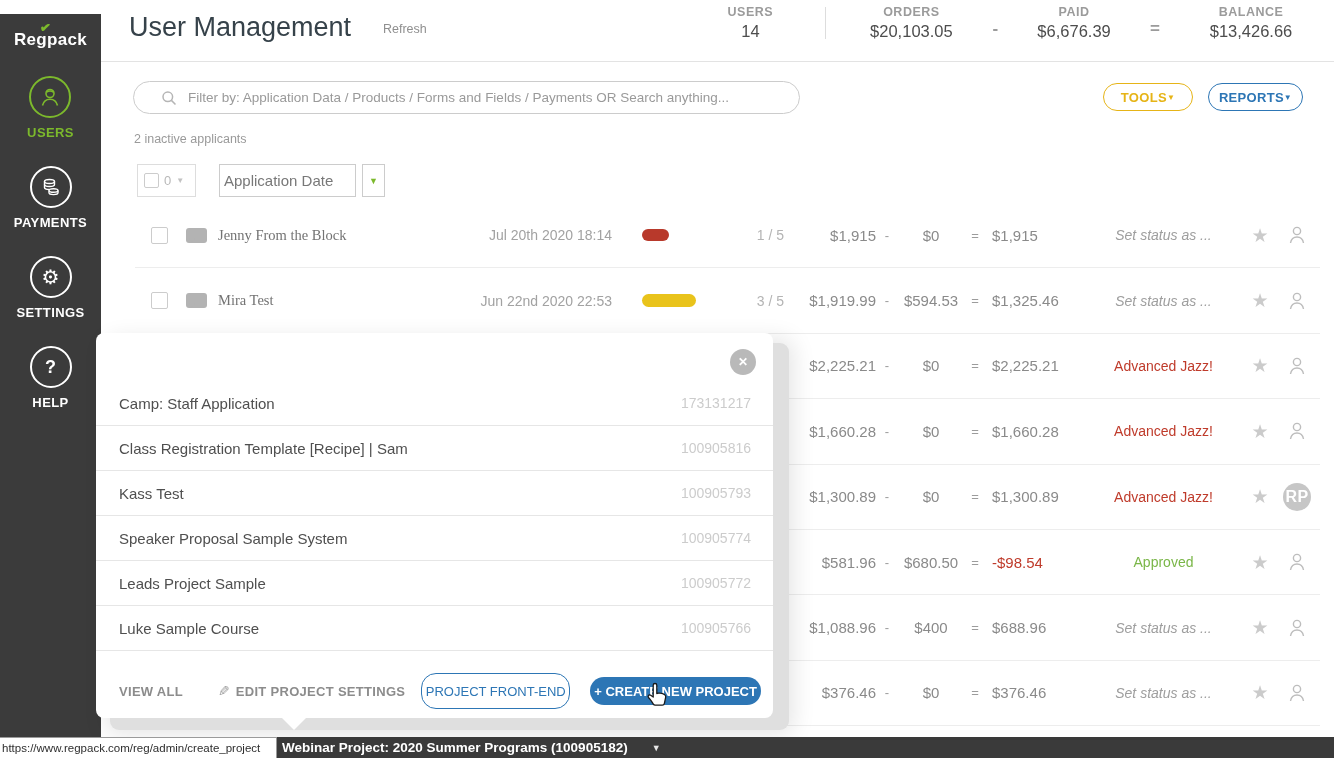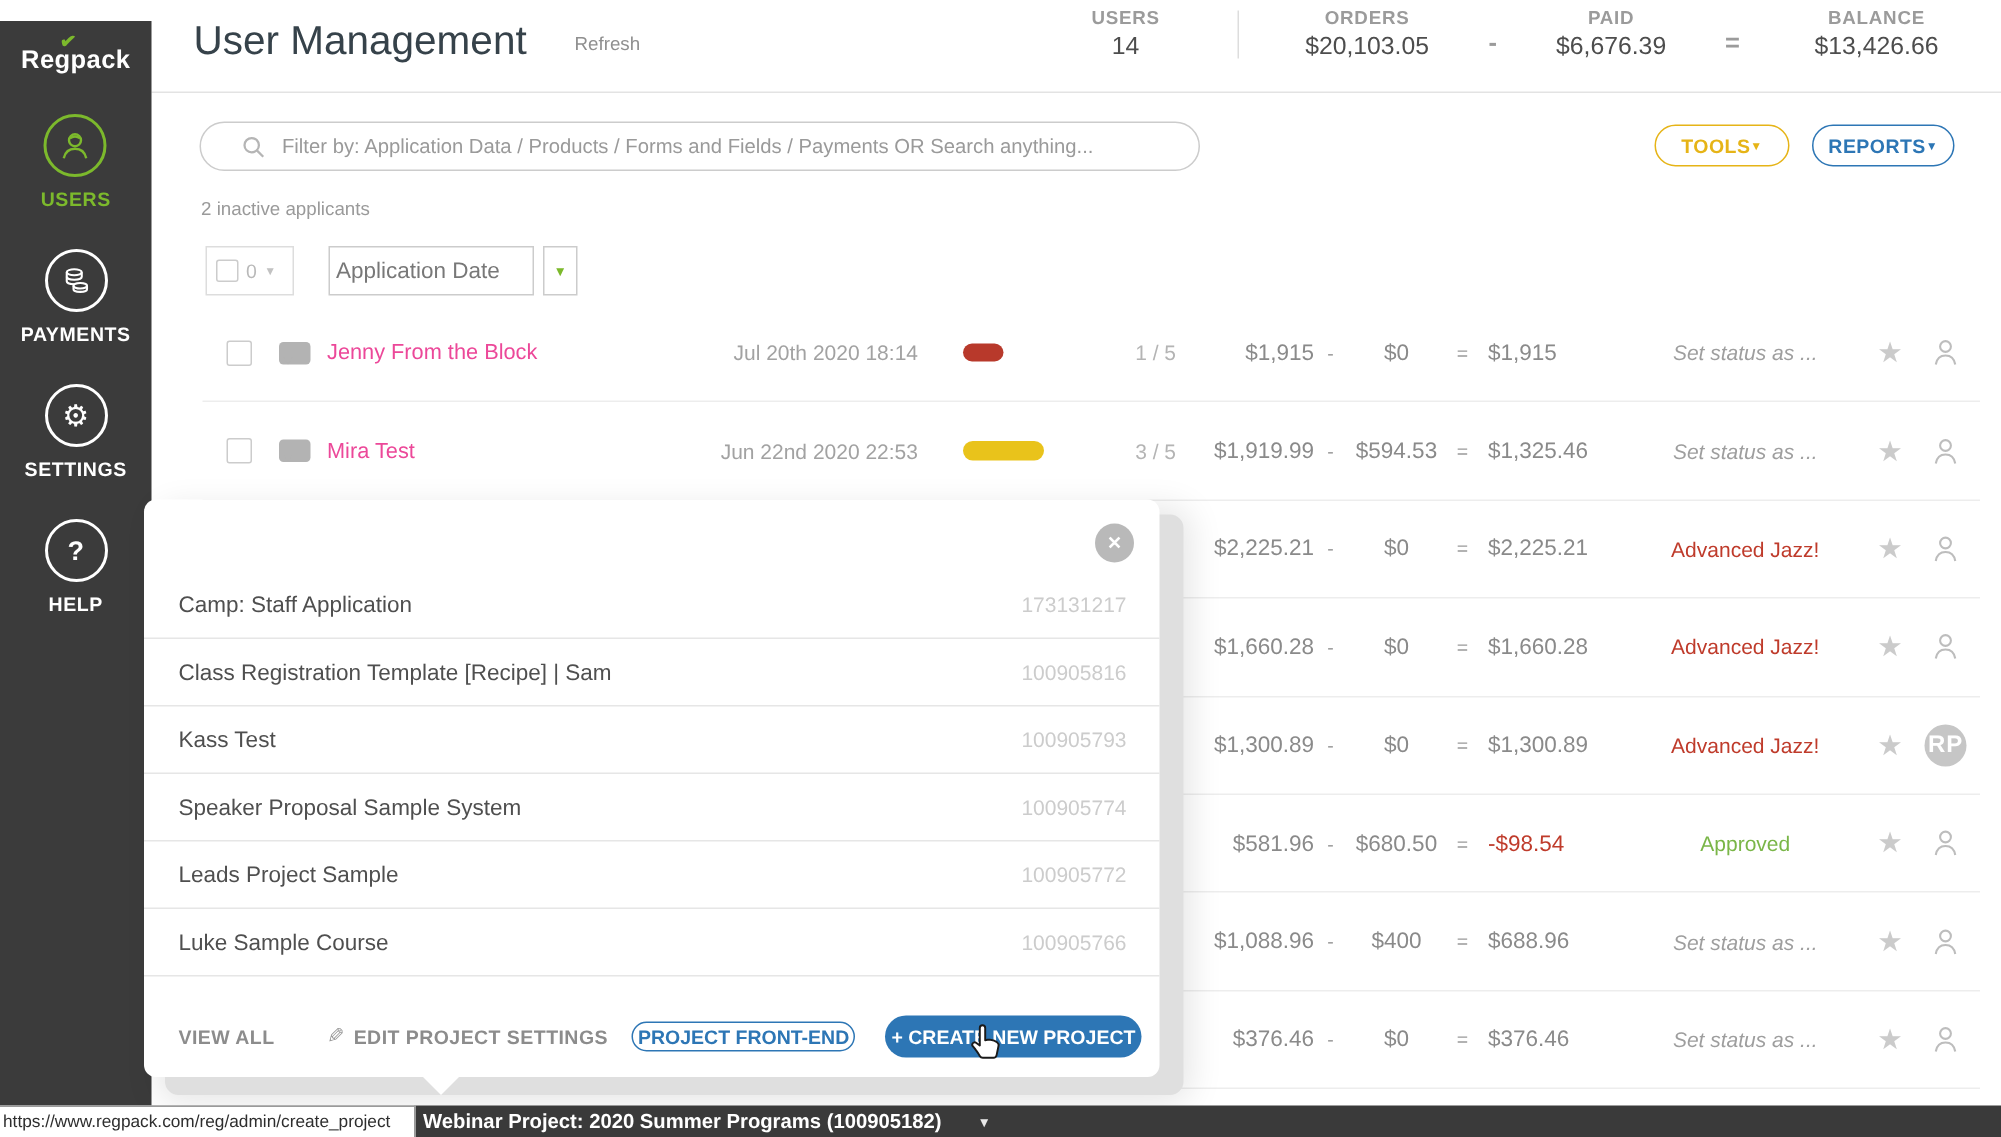--- a/index.html
+++ b/index.html
@@ -59,21 +59,21 @@
               display:flex; align-items:center; padding-left:4px; color:#787878; font-size:15px; cursor:pointer; }
   .sort-caret-box { position:absolute; left:362px; top:164px; width:23px; height:33px; border:1px solid #ccc; background:#fff;
                     display:flex; align-items:center; justify-content:center; color:var(--accent-green); font-size:9px; cursor:pointer; }
 
   
   .rows { position:absolute; left:101px; top:203px; right:0; }
   .row { height:65.4px; display:flex; align-items:center; border-bottom:1px solid #ededed; margin:0 14px 0 34px; }
   .chk { width:17px; height:17px; border:1.6px solid #ccc; border-radius:2px; margin-left:16px; flex-shrink:0; cursor:pointer; background:#fff; }
   .comment { width:21px; height:15px; background:#b3b3b3; border-radius:3px; margin-left:18px; position:relative; flex-shrink:0; cursor:pointer; }
   .comment::after { content:""; position:absolute; bottom:-5px; left:3px; border:5px solid transparent; border-top-color:#b3b3b3; border-right-width:3px; border-left-width:3px; }
-  .name { width:255px; margin-left:11px; font-size:14.5px; color:#ec4899; cursor:pointer; white-space:nowrap; overflow:hidden; }
+  .name { width:255px; margin-left:11px; font-size:14.5px; color:#737373; cursor:pointer; white-space:nowrap; overflow:hidden;font-family:Liberation Serif, serif; }
   .date { width:139px; text-align:right; font-size:14px; color:#a2a2a2; white-space:nowrap; }
   .pillwrap { width:100px; padding-left:30px; }
   .pill { display:block; border-radius:7px; }
   .pill.red { width:27px; height:12px; background:var(--pill-red); }
   .pill.yellow { width:54px; height:13px; background:var(--pill-yellow); }
   .fraction { width:72px; text-align:right; font-size:14px; color:#b4b4b4; white-space:nowrap; }
   .money { display:flex; align-items:center; margin-left:12px; font-size:15px; color:#8a8a8a; }
   .money .total { width:80px; text-align:right; }
   .money .op { width:22px; text-align:center; font-size:13px; color:#9c9c9c; }
   .money .paid { width:66px; text-align:center; }
@@ -98,22 +98,22 @@
   .popup-close::before { content:"\2715"; font-size:12px; font-weight:bold; }
   .popup-list { position:absolute; top:48px; left:0; right:0; }
   .p-item { height:45px; display:flex; align-items:center; justify-content:space-between; padding:0 22px 0 23px;
             border-bottom:1px solid #e6e6e6; cursor:pointer; }
   .p-name { font-size:15px; color:#4f4f4f; }
   .p-id { font-size:14px; color:#ccc; }
   .popup-footer { position:absolute; bottom:13px; left:23px; right:12px; height:28px; display:flex; align-items:center; }
   .pf-link { font-size:13px; font-weight:bold; letter-spacing:.3px; color:#8c8c8c; cursor:pointer; white-space:nowrap; }
   .pf-edit { margin-left:35px; display:flex; align-items:center; gap:6px; }
   .pencil::before { content:"\270E"; color:#9a9a9a; font-size:14px; display:inline-block; transform:scaleX(-1); }
-  .pf-front { margin-left:16px; width:162px; height:20px; border:1.6px solid var(--accent-blue); border-radius:15px; color:var(--accent-blue);
-              font-size:13px; font-weight:bold; display:flex; align-items:center; justify-content:center; cursor:pointer; background:#fff; white-space:nowrap; }
+  .pf-front { margin-left:16px; width:162px; height:36px; border:1.6px solid var(--accent-blue); border-radius:15px; color:var(--accent-blue);
+              font-size:13px; font-weight:normal; display:flex; align-items:center; justify-content:center; cursor:pointer; background:#fff; white-space:nowrap; }
   .pf-create { margin-left:20px; width:186px; height:28px; border-radius:15px; background:var(--accent-blue); color:#fff;
                font-size:13px; font-weight:bold; display:flex; align-items:center; justify-content:center; cursor:pointer; white-space:nowrap; }
   .popup-notch { position:absolute; top:100%; left:186px; width:0; height:0;
                  border-left:12px solid transparent; border-right:12px solid transparent; border-top:12px solid #fff; }
 
   
   .bottombar { position:absolute; left:0; bottom:0; width:100%; height:21px; background:#3a3a3a; z-index:50;
                display:flex; align-items:center; padding-left:282px; }
   .bb-project { color:#fff; font-size:13.5px; font-weight:bold; white-space:nowrap; cursor:pointer; }
   .bb-caret { color:#e8e8e8; font-size:9px; margin-left:24px; cursor:pointer; }

